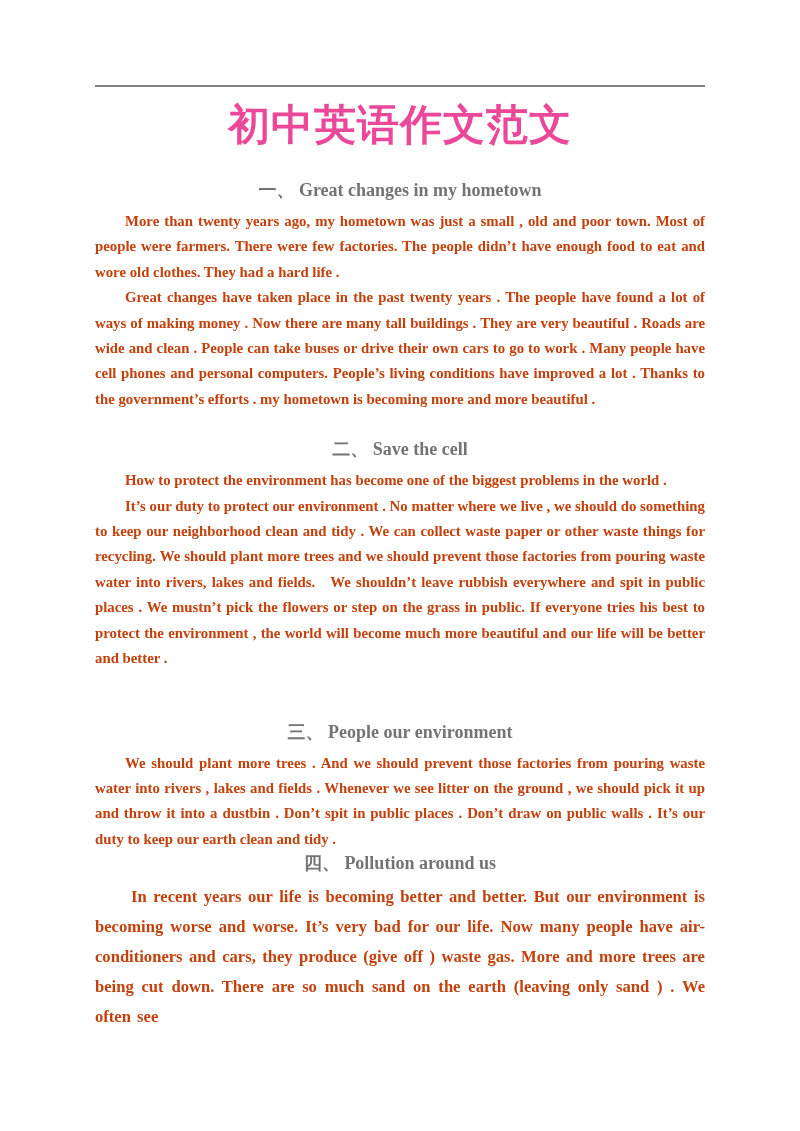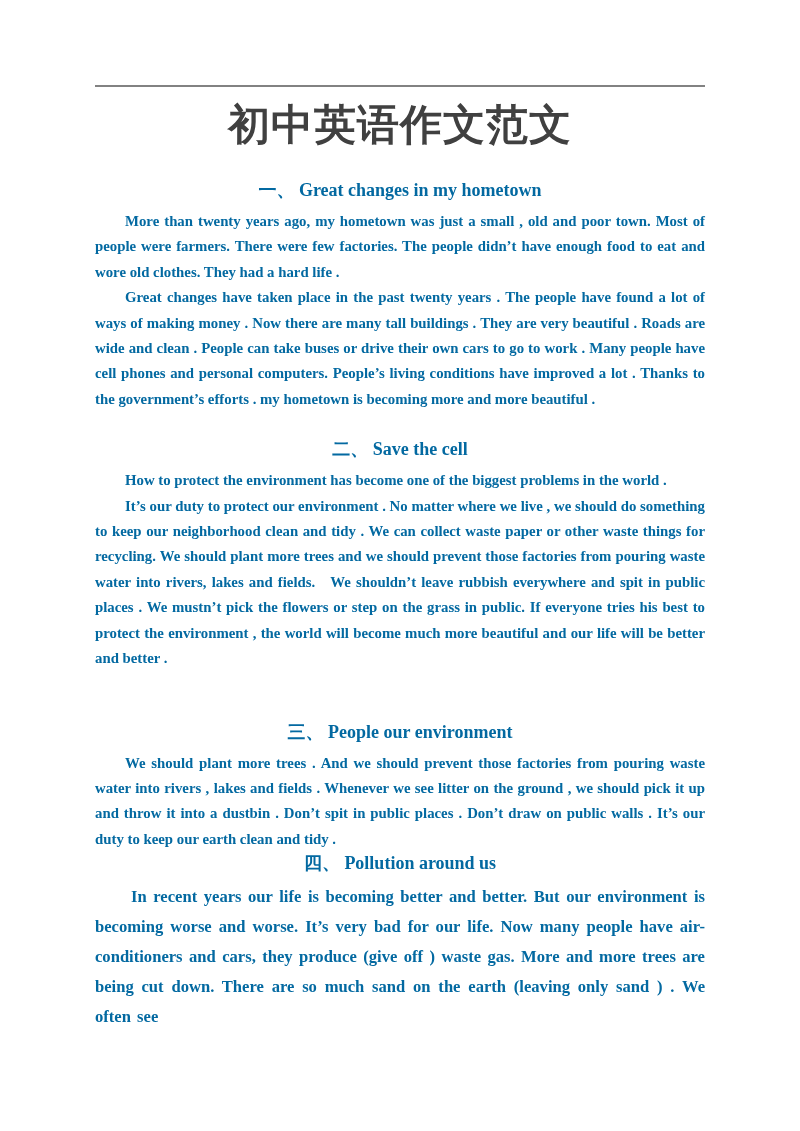--- a/index.html
+++ b/index.html
@@ -25,44 +25,44 @@
     background: #828282;
     border: none;
   }
   .doc-title {
     margin: 12px 0 0 0;
     font-family: "Liberation Sans", sans-serif;
     font-weight: 700;
     font-size: 42px;
     line-height: 52px;
     text-align: center;
-    color: #404040;
+    color: #ec4899;
     letter-spacing: 1px;
   }
   .sec-heading {
     font-family: "Liberation Serif", serif;
     font-weight: 700;
     font-size: 18px;
     line-height: 22px;
     text-align: center;
-    color: #0369a1;
+    color: #737373;
     margin: 0 0 8px 0;
   }
   .mt-a { margin-top: 28px; }
   .mt-b { margin-top: 26px; }
   .mt-c { margin-top: 49px; }
   .mt-d { }
   .body-para {
     margin: 0;
     font-weight: 700;
     font-size: 14.8px;
     line-height: 25.4px;
     text-align: justify;
     text-indent: 30px;
-    color: #0369a1;
+    color: #c2410c;
   }
   .body-para.large {
     font-size: 16.6px;
     line-height: 30px;
     text-indent: 36px;
     word-spacing: 2px;
   }
   section { margin: 0; padding: 0; }
 </style>
 </head>

